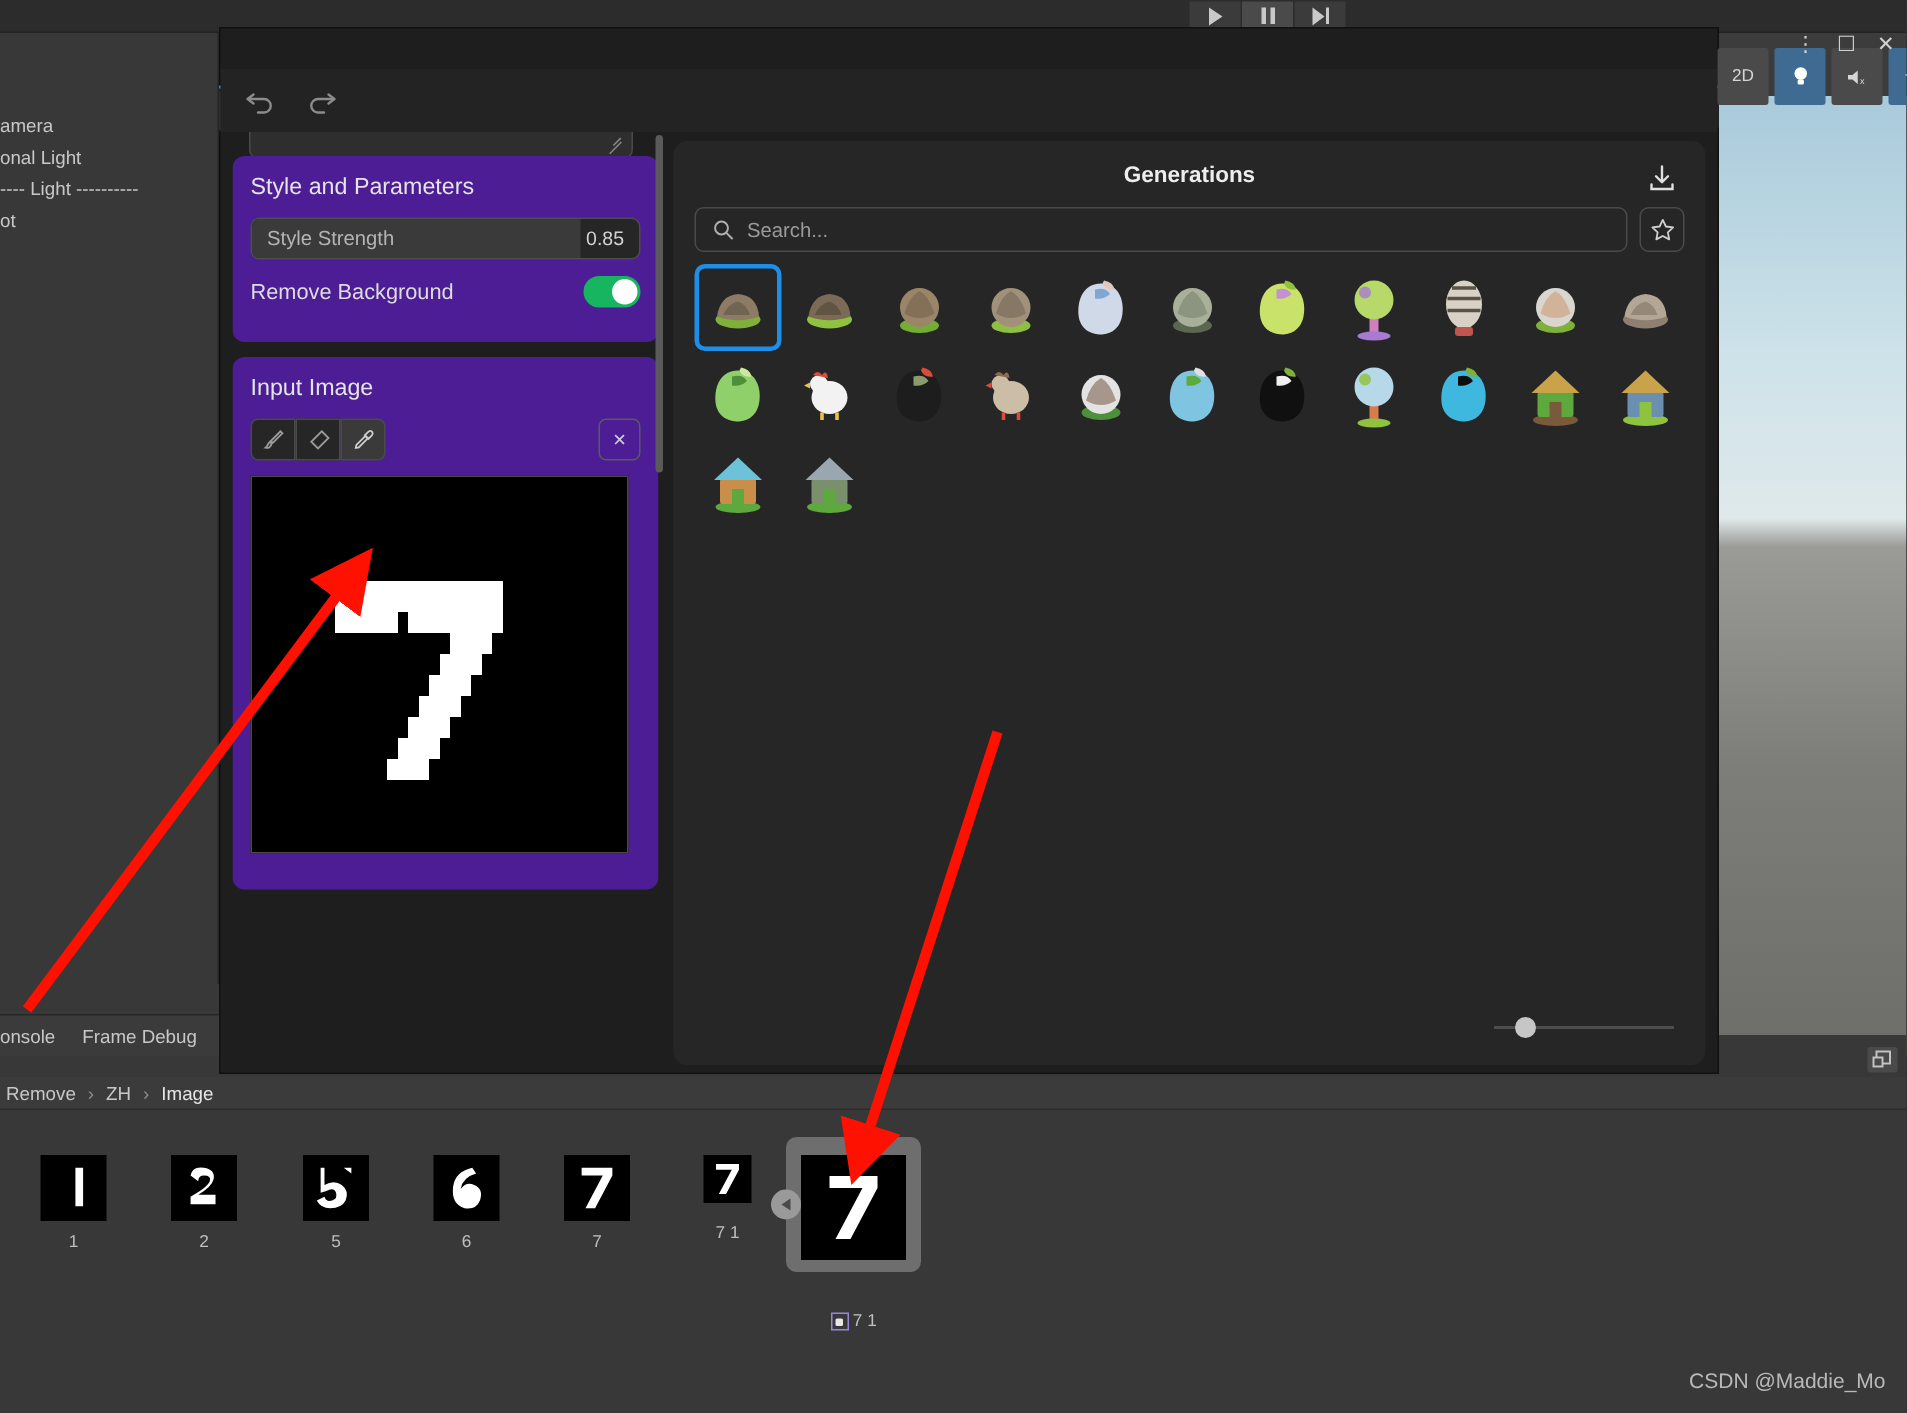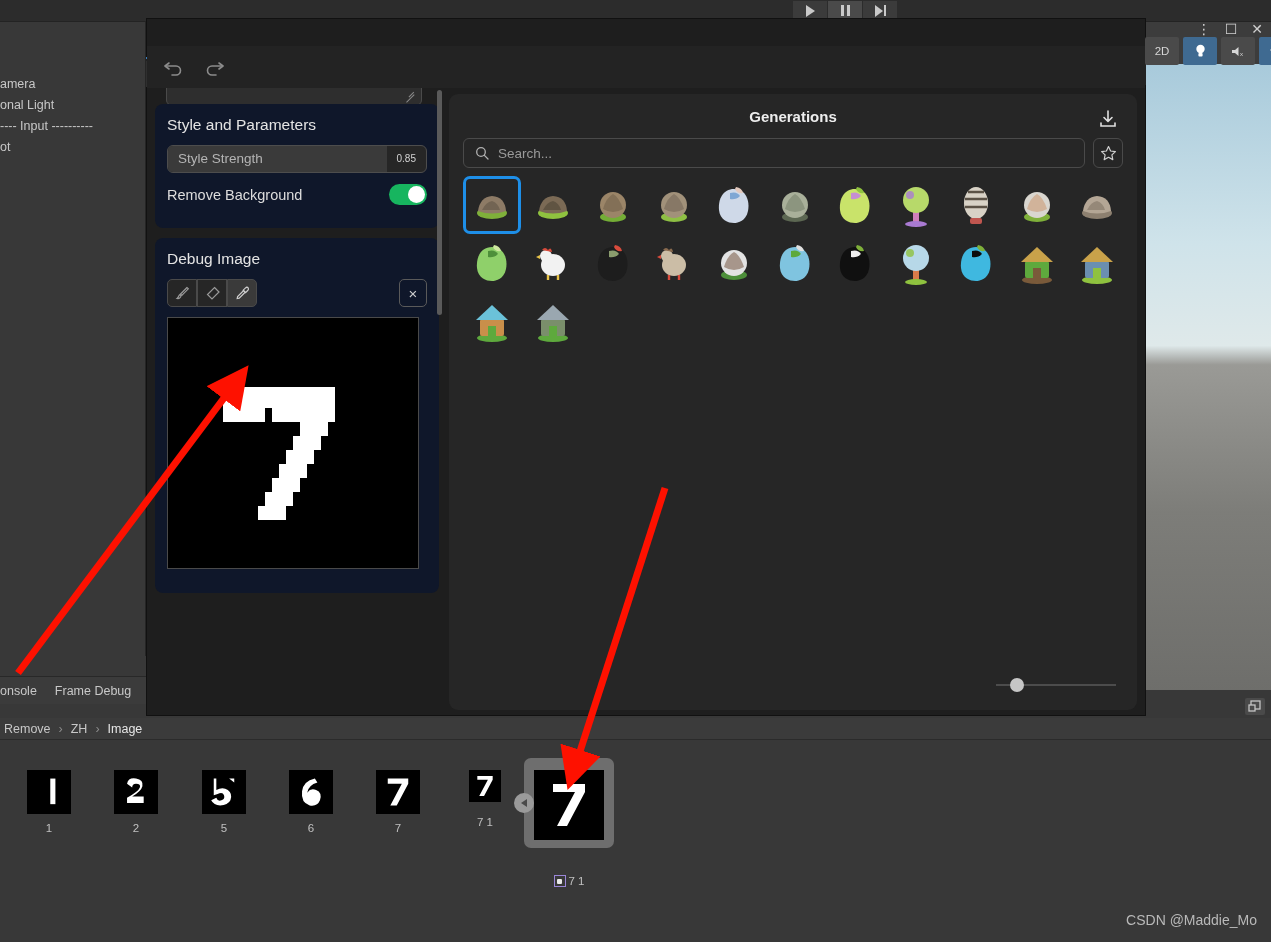--- a/index.html
+++ b/index.html
@@ -49,21 +49,21 @@
 
   .unity-scene {
     position: absolute; left: 1145px; top: 22px; width: 126px; height: 682px;
     background: #3c3c3c;
   }
   .scene-toolbar {
     position: absolute; left: 1145px; top: 38px; width: 126px; height: 26px;
     display: flex; gap: 4px; align-items: center; z-index: 6;
   }
   .sc-btn {
-    height: 28px; min-width: 34px; padding: 0 7px; background: #4a4a4a;
+    height: 38px; min-width: 34px; padding: 0 7px; background: #4a4a4a;
     border-radius: 2px; display: flex; align-items: center; justify-content: center;
     font-size: 11.5px; color: #d6d6d6;
   }
   .sc-btn.on { background: #3f6a91; }
   .scene-view {
     position: absolute; left: 1145px; top: 64px; width: 126px; height: 640px;
     background: linear-gradient(180deg,#a8cadb 0%, #cfe3ea 28%, #dfe9ea 44%, #9a9a96 47%, #7d7d79 70%, #6d6d6a 100%);
   }
   .scene-bottom-strip {
     position: absolute; left: 1145px; top: 690px; width: 126px; height: 30px;
@@ -147,21 +147,21 @@
     z-index: 5;
   }
   .icon-btn-plain { width: 26px; height: 26px; display:flex; align-items:center; justify-content:center; }
 
   
   .left-col {
     position: absolute; left: 155px; top: 50px; width: 284px; height: 660px;
     overflow: hidden;
   }
   .card {
-    background: #0f172a; border-radius: 8px; margin-bottom: 10px; padding: 12px;
+    background: #4c1d95; border-radius: 8px; margin-bottom: 10px; padding: 12px;
   }
   .card-title { font-size: 15.5px; color: #e4e4e4; margin-bottom: 11px; }
 
   .prompt-box {
     position: absolute; left: 166px; top: 80px; width: 256px; height: 26px;
     background: #2e2e2e; border: 1px solid #4a4a4a; border-radius: 6px;
   }
   .grip {
     position: absolute; right: 4px; bottom: 3px; width: 12px; height: 12px;
   }
@@ -174,21 +174,21 @@
   }
   .chev { width: 9px; height: 9px; border-right: 1.6px solid #b5b5b5; border-bottom: 1.6px solid #b5b5b5;
           transform: rotate(45deg); margin-top: -4px; }
 
   .slider-field {
     position: relative; height: 28px; border: 1px solid #4d4d4d; border-radius: 6px;
     background: #262626; overflow: hidden; margin-bottom: 11px;
   }
   .slider-fill { position: absolute; left: 0; top: 0; bottom: 0; background: #3a3a3a; }
   .slider-label { position: absolute; left: 10px; top: 0; line-height: 26px; font-size: 13.5px; color: #b4b4b4; }
-  .slider-value { position: absolute; right: 10px; top: 0; line-height: 26px; font-size: 10px; color: #d3d3d3; }
+  .slider-value { position: absolute; right: 10px; top: 0; line-height: 26px; font-size: 13px; color: #d3d3d3; }
 
   .row-between { display: flex; align-items: center; justify-content: space-between; margin-bottom: 11px; }
   .row-label { font-size: 14.5px; color: #ddd; }
   .toggle {
     width: 38px; height: 21px; border-radius: 11px; background: #17b55f; position: relative;
   }
   .toggle .knob { position: absolute; right: 2px; top: 2px; width: 17px; height: 17px; border-radius: 50%; background: #fff; }
 
   .seed-row { display: flex; align-items: center; gap: 9px; padding-left: 6px; }
   .checkbox {
@@ -291,21 +291,21 @@
       <span class="step">
           <span class="tri" style="border-left-width:8px"></span>
           <i></i>
         </span>
     </div>
   </div>
 
   <div class="unity-hierarchy">
     <div class="hier-item">amera</div>
     <div class="hier-item">onal Light</div>
-    <div class="hier-item">---- Input ----------</div>
+    <div class="hier-item">---- Light ----------</div>
     <div class="hier-item">ot</div>
   </div>
 
   <div class="unity-console-tabs">
     <span>onsole</span>
     <span>Frame Debug</span>
   </div>
 
   <div class="unity-scene"></div>
   <div class="scene-view"></div>
@@ -483,21 +483,21 @@
       <div class="row-between">
         <span class="row-label">Remove Background</span>
         <span class="toggle">
             <span class="knob"></span>
           </span>
       </div>
 
     </div>
 
     <div class="card">
-      <div class="card-title">Debug Image</div>
+      <div class="card-title">Input Image</div>
 
       <div class="tools-row">
         <span class="tool-group">
           <span class="tool-btn">
             <svg width="16" height="16" viewBox="0 0 16 16">
               <path d="M13 2.5 L6.5 9 L7.8 10.3 L14.3 3.8 z" fill="none" stroke="#9a9a9a" stroke-width="1.2"></path>
               <path d="M6 9.5 C4.5 10.5 4.5 12.5 3 13.5 C5 14 6.8 12.8 7 10.8 z" fill="none" stroke="#9a9a9a" stroke-width="1.2"></path>
             </svg>
           </span>
           <span class="tool-btn">

